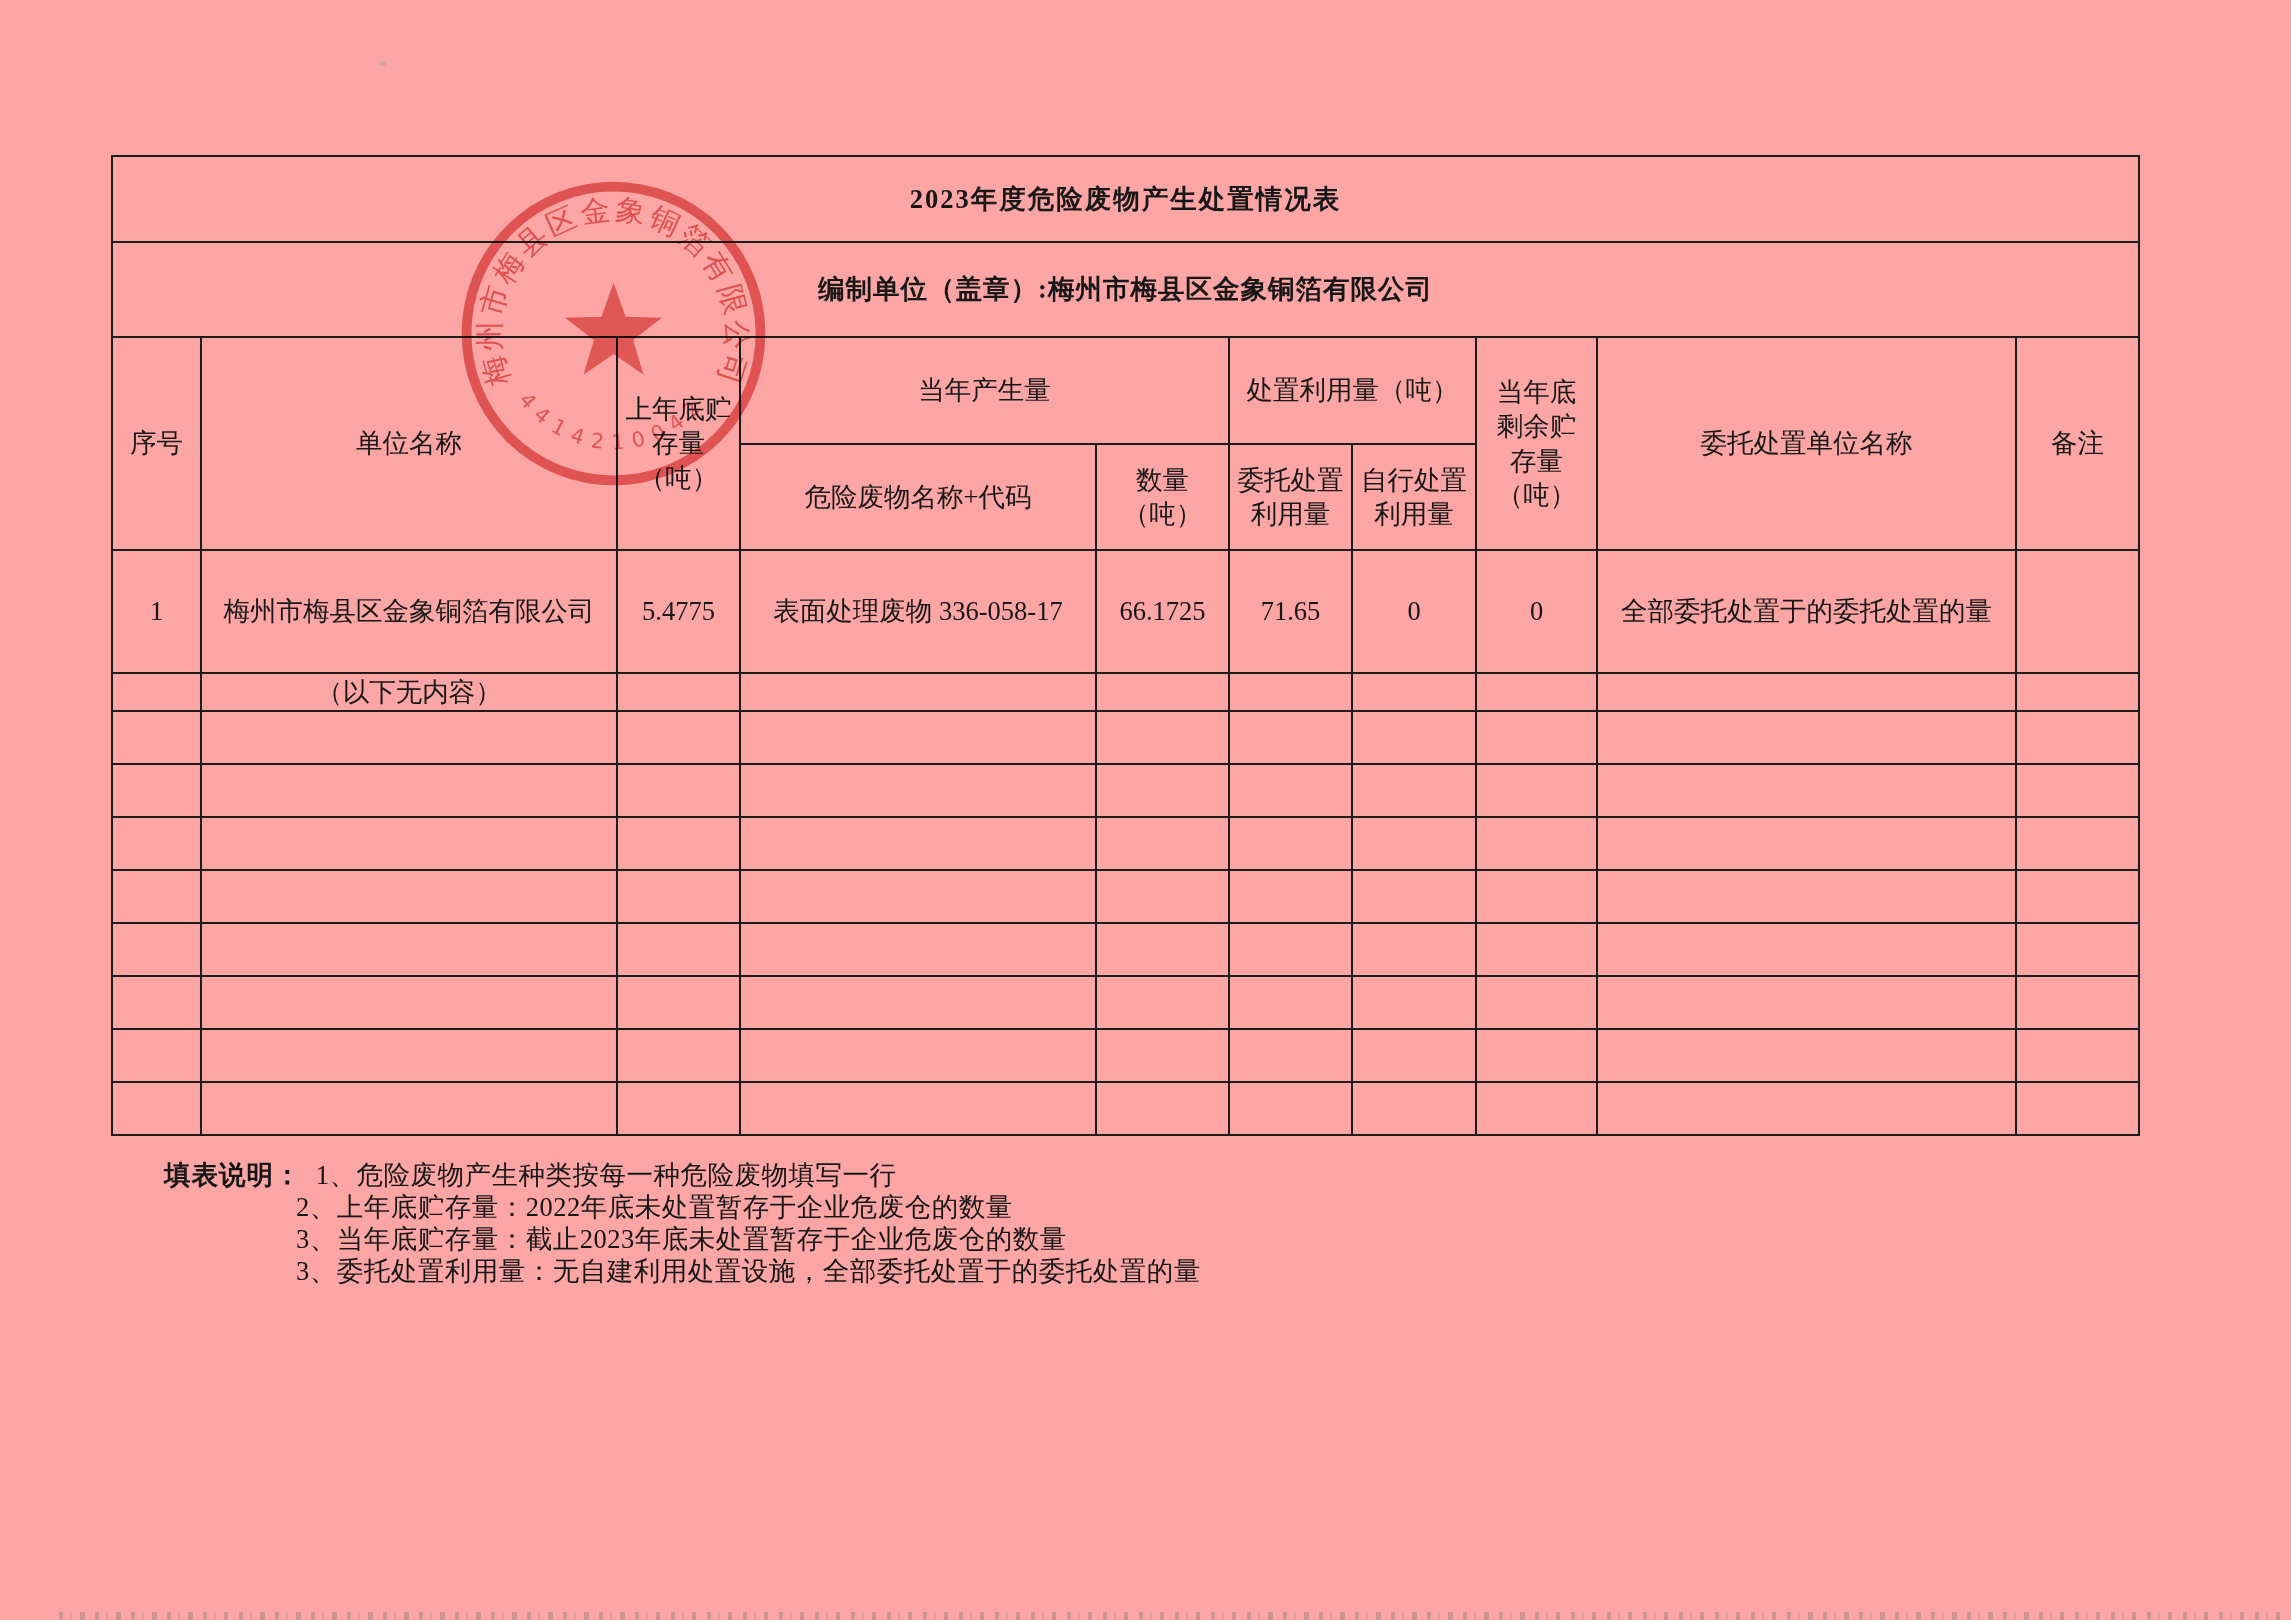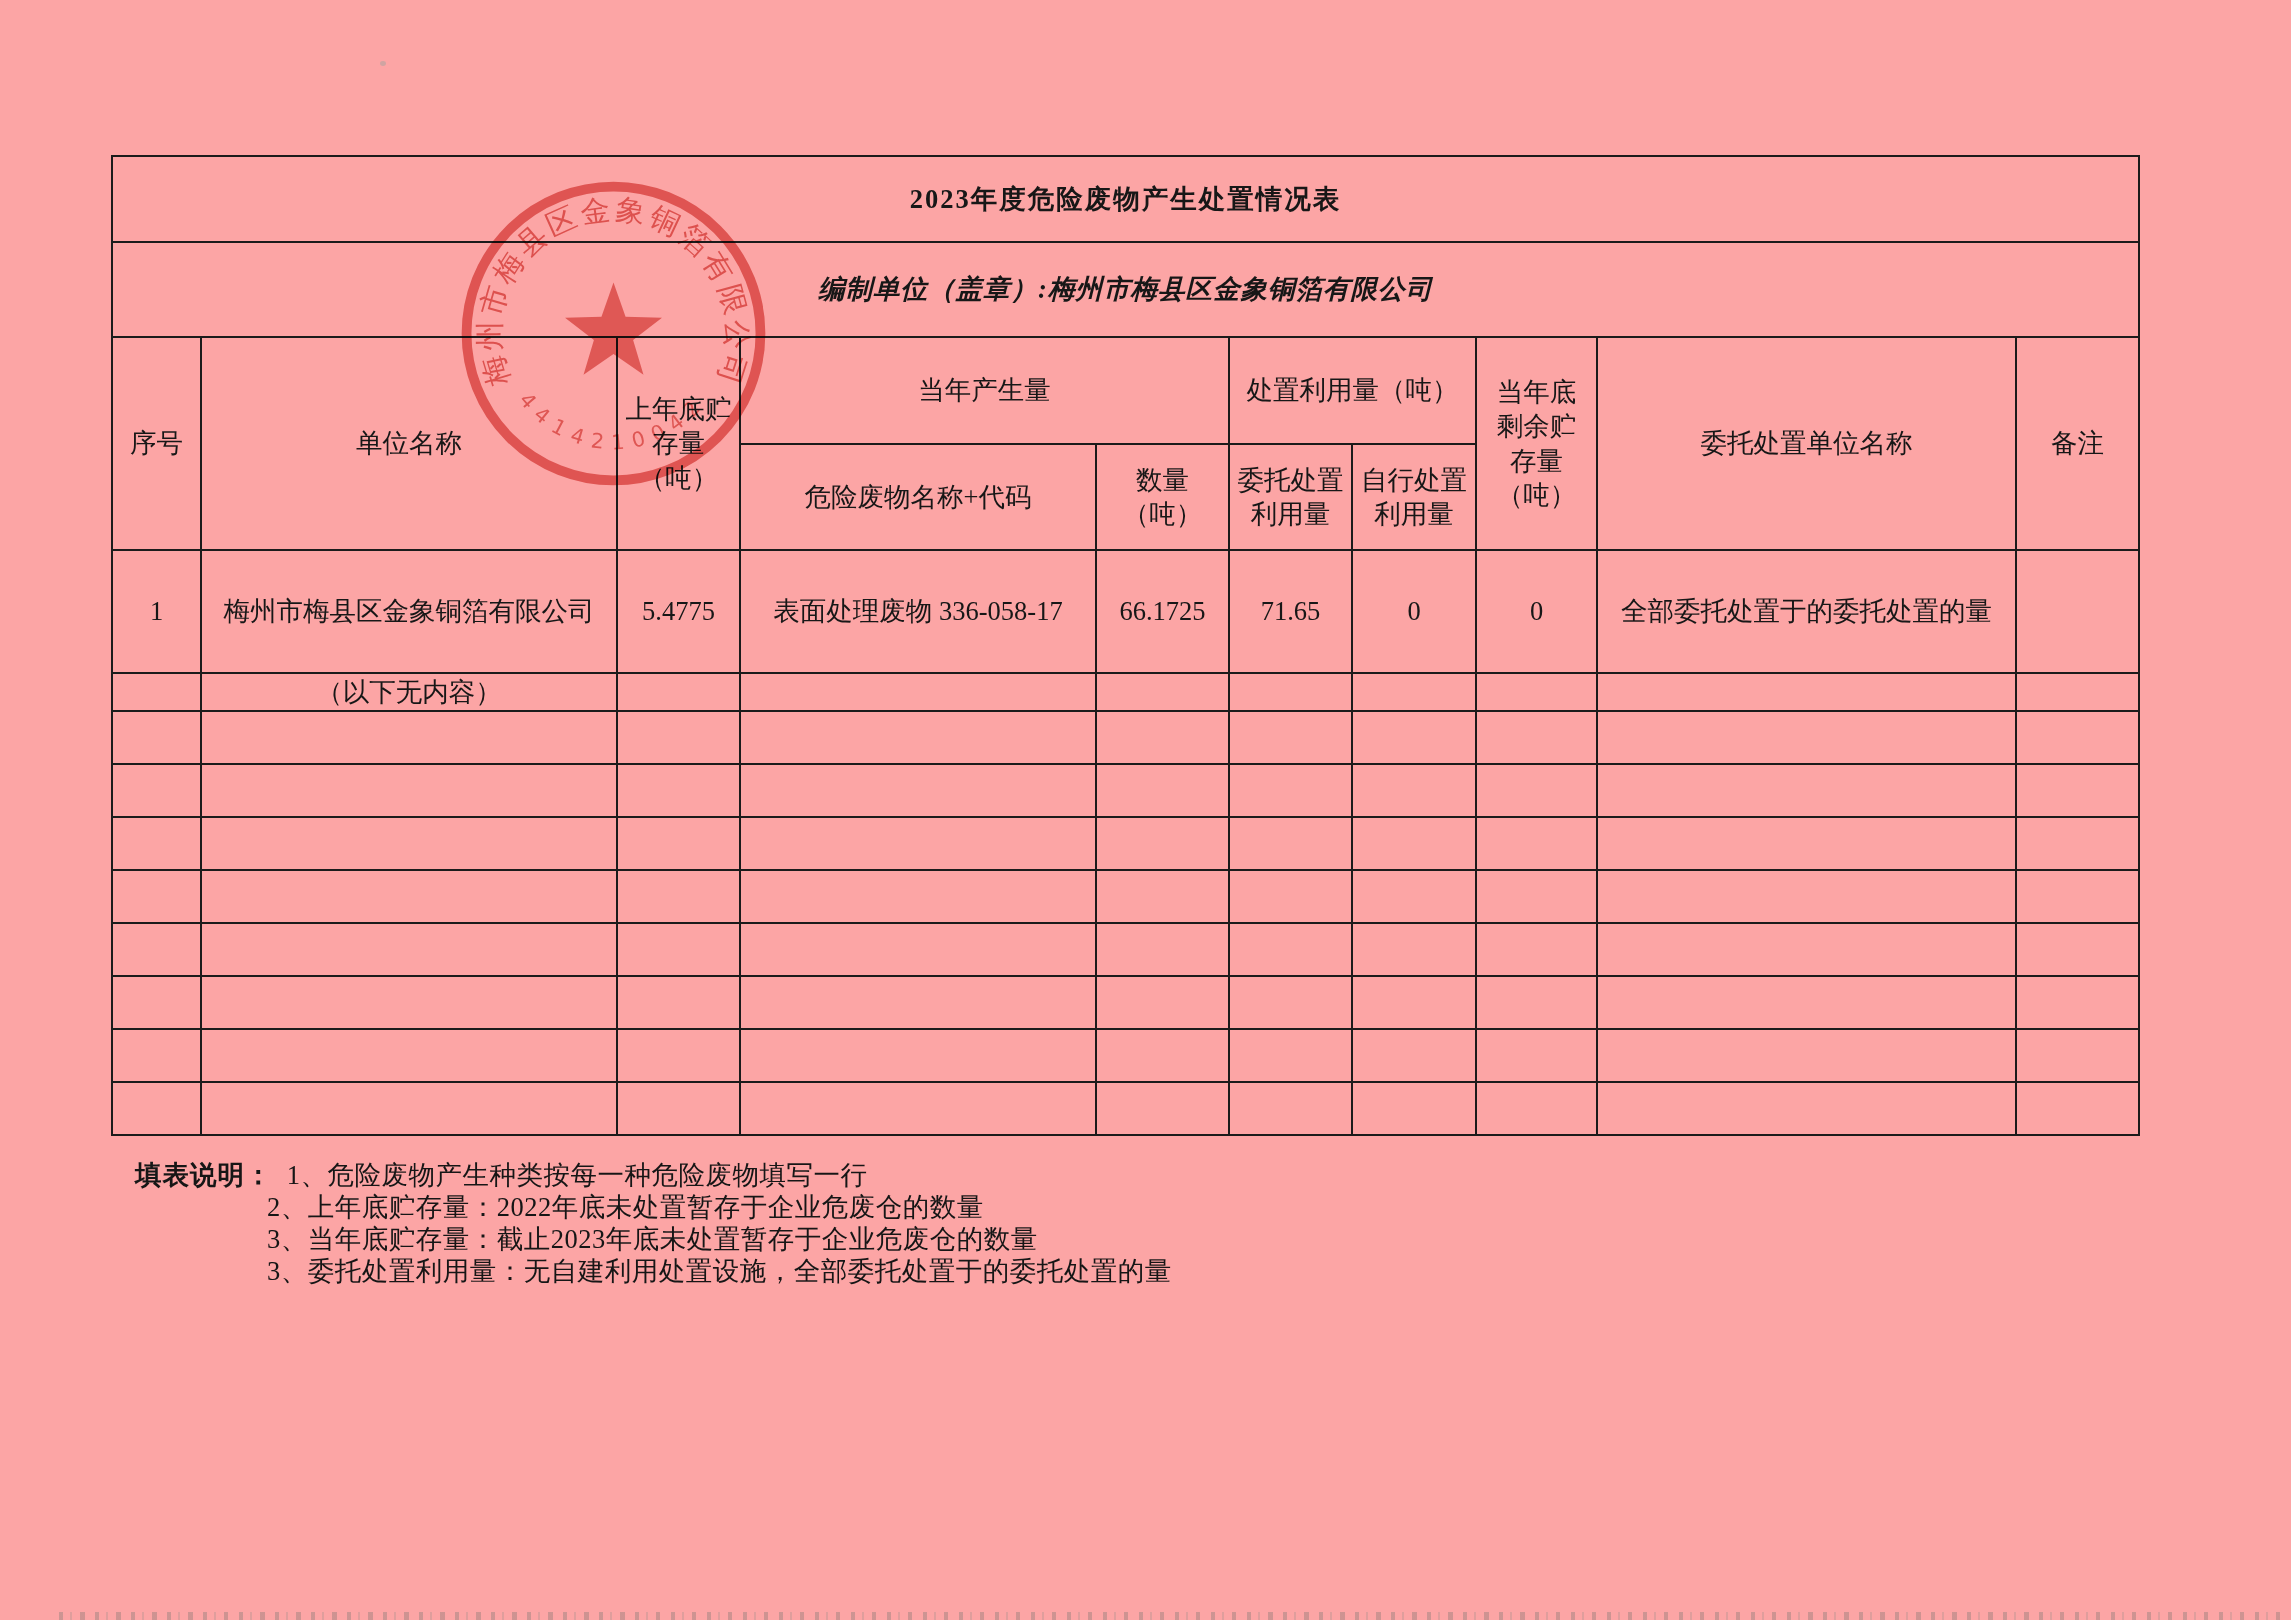--- a/index.html
+++ b/index.html
@@ -25,39 +25,39 @@
     font-size:26.5px;line-height:1.3;
     white-space:pre-line;
     overflow:hidden;
   }
   td.title-cell{
     font-size:37px;font-weight:bold;letter-spacing:2px;
     text-align:center;
   }
   td.prepared-cell{
     text-align:left;font-size:30px;font-weight:bold;
-    padding-left:5.9px;letter-spacing:1px;font-style:italic;
+    padding-left:5.9px;letter-spacing:1px;
   }
   td.hdr{font-size:26.5px;}
   td.num{font-size:26.5px;}
   
   .stamp{
     position:absolute;left:445px;top:165px;
     width:338px;height:338px;
     mix-blend-mode:multiply;
     opacity:.88;
     pointer-events:none;
   }
   
   .notes{
     position:absolute;left:135px;top:1159px;
     font-size:26.5px;line-height:32px;
     color:#161616;letter-spacing:0.5px;
   }
-  .notes .line{white-space:pre;}
+  .notes .line{white-space:pre;margin-left:29px;}
   .notes .line.indent{padding-left:132px;}
   .notes .intro{font-weight:bold;letter-spacing:1px;}
   
   .speck{
     position:absolute;left:380px;top:61px;width:5.9px;height:4.9px;
     border-radius:50%;background:#9aa3a0;opacity:.45;
   }
   .edge-strip{
     position:absolute;left:59px;top:1612px;width:2233px;height:7.8px;
     opacity:.55;

